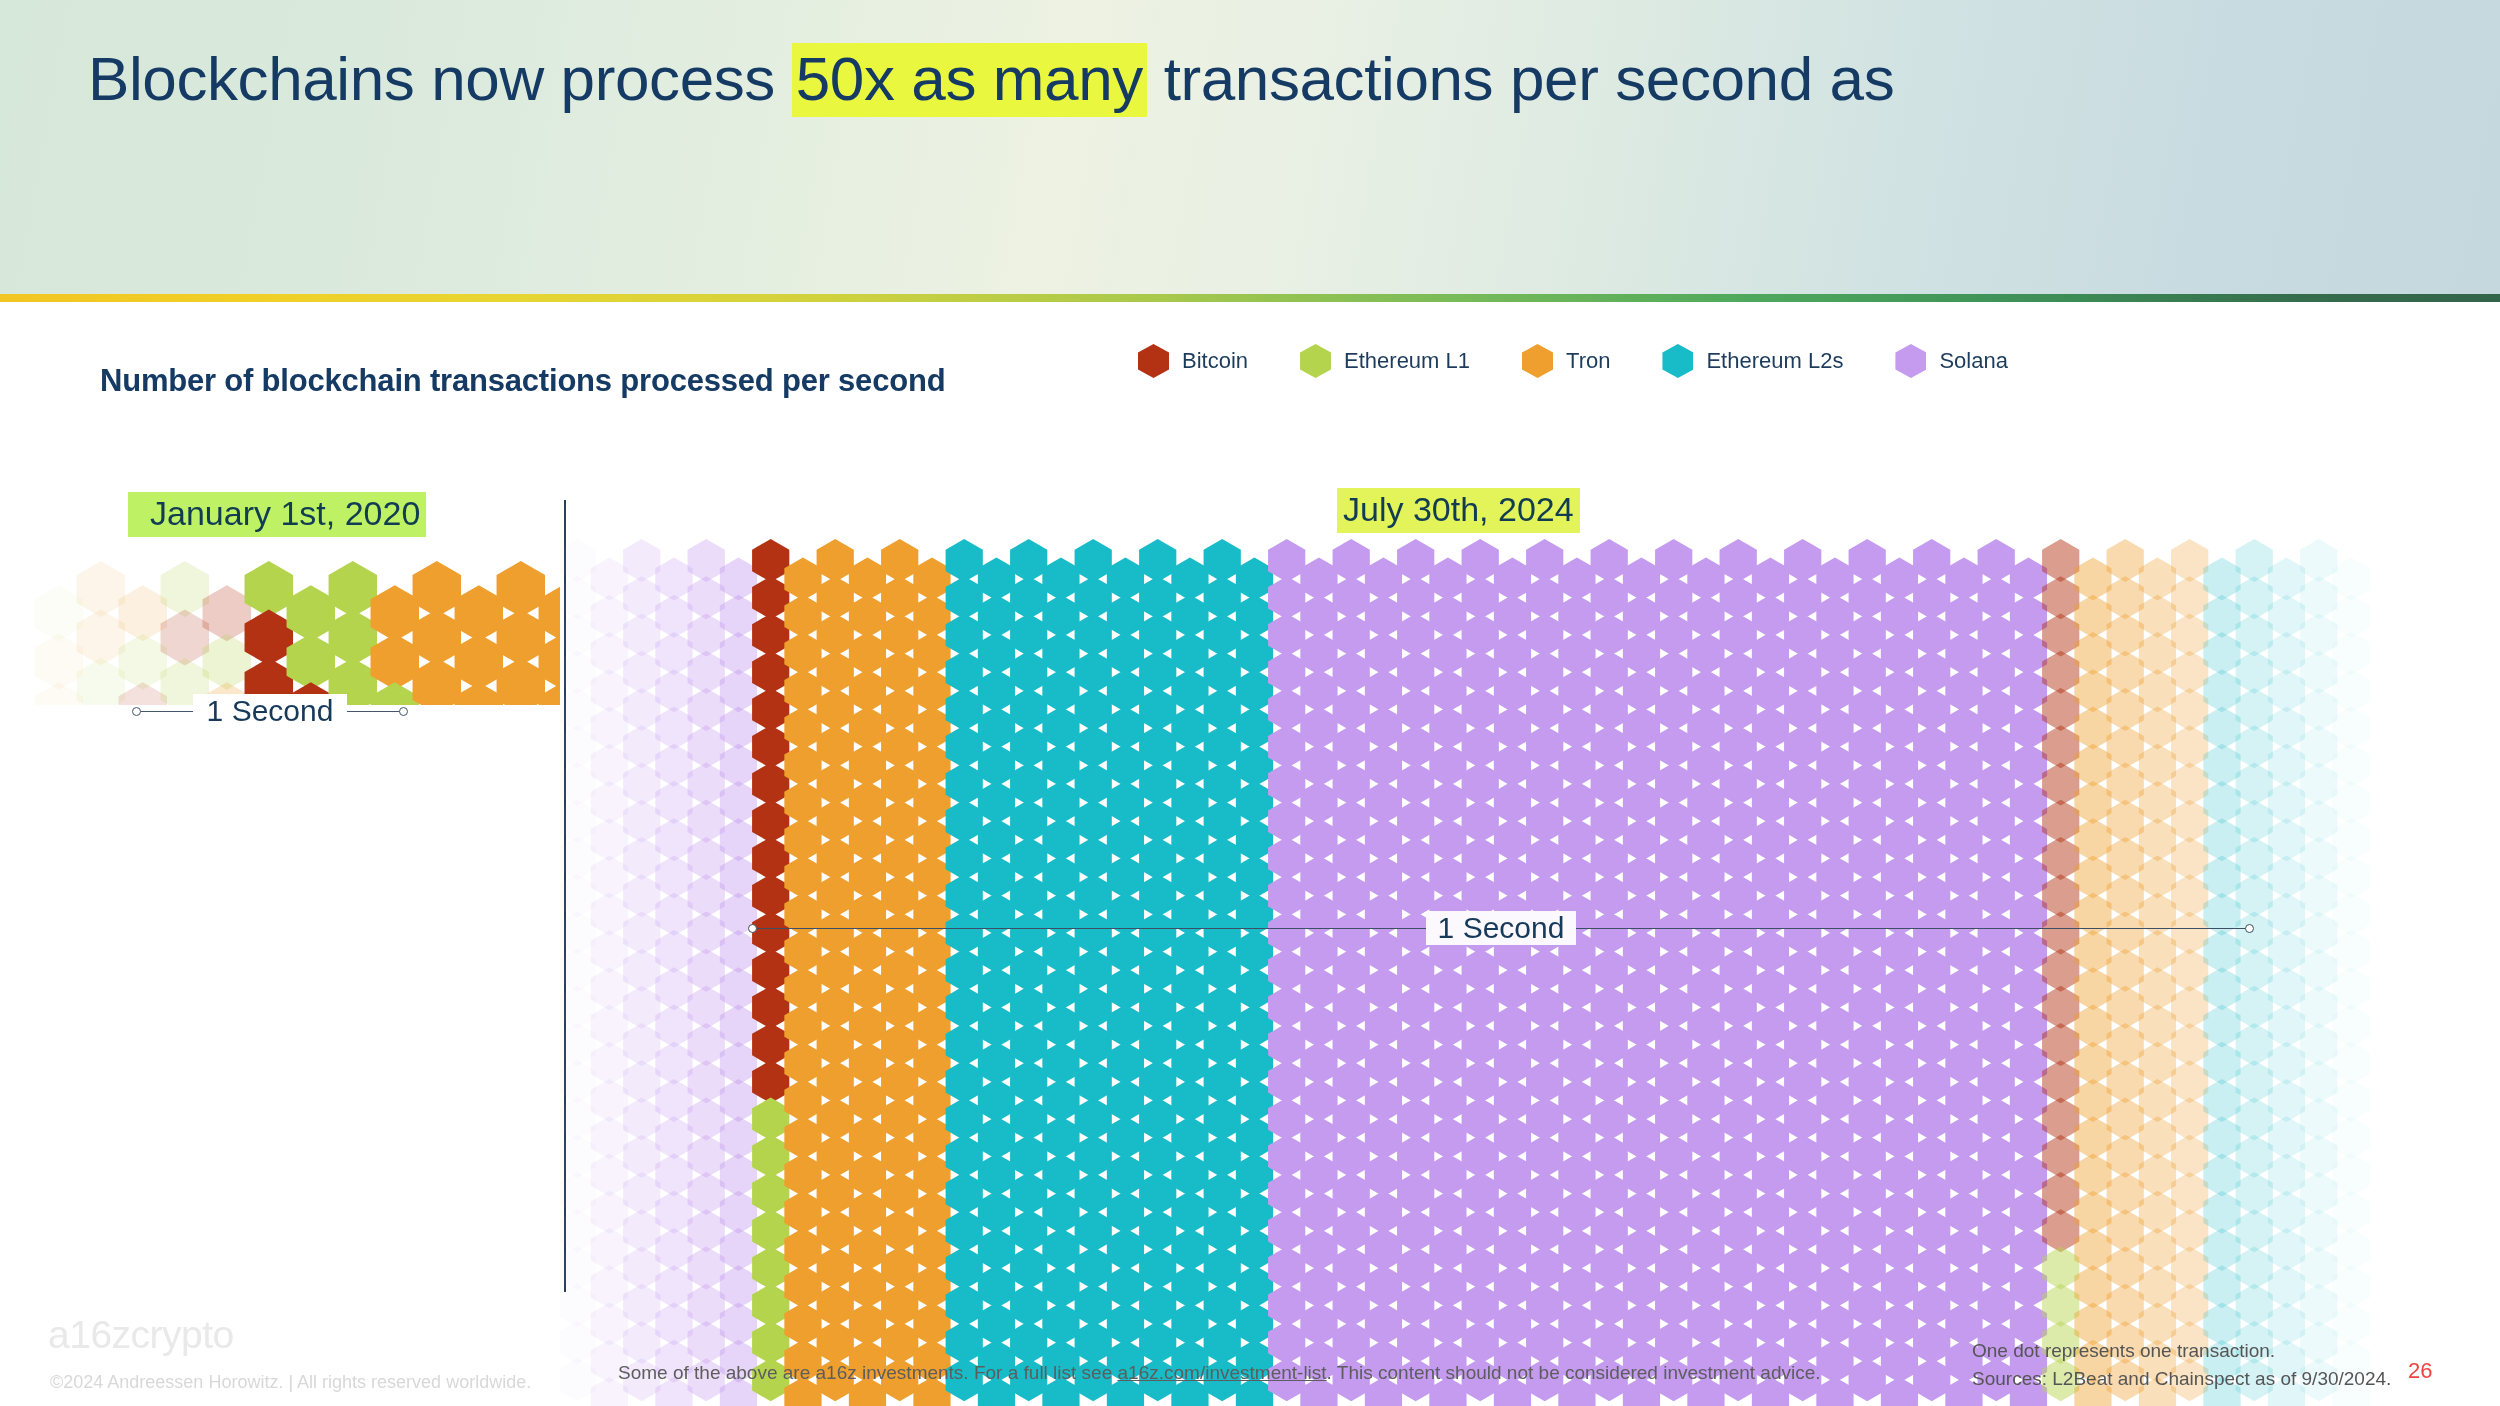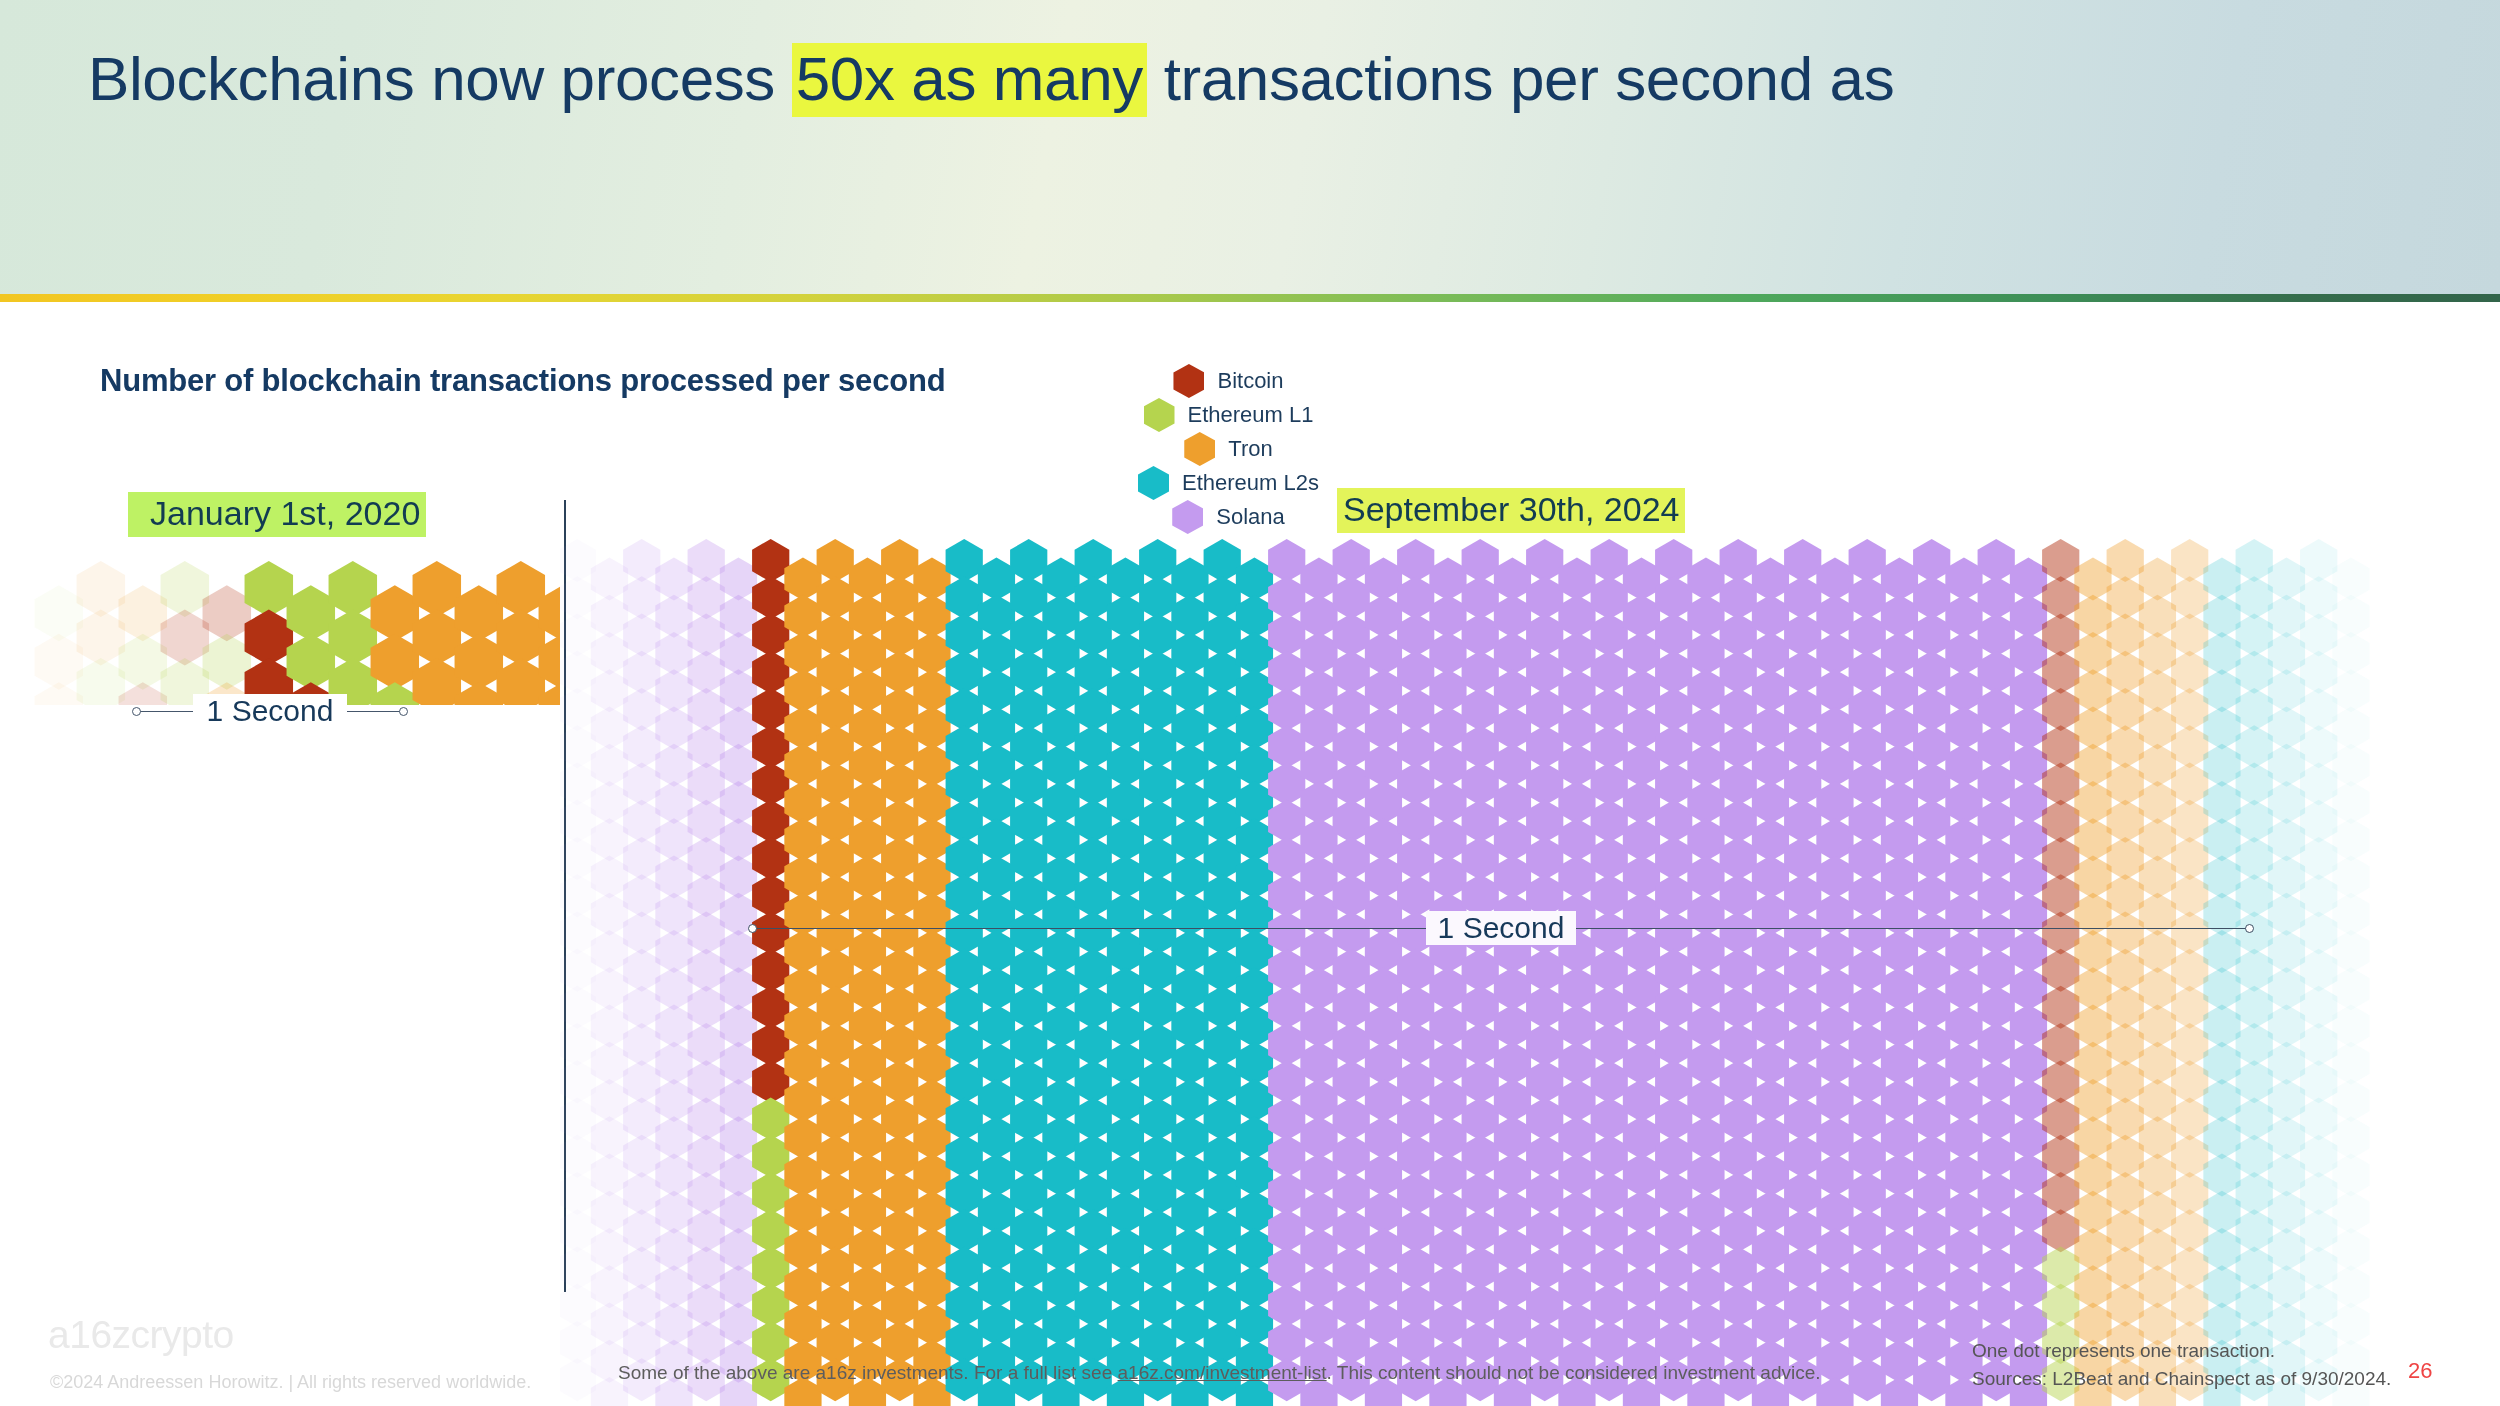--- a/index.html
+++ b/index.html
@@ -31,22 +31,22 @@
       #f2c622 0%, #f0cf27 10%, #e8d532 20%, #d3d23c 32%,
       #a9c94b 46%, #79bb58 58%, #4ea85c 70%, #3d8e57 82%, #356d4c 92%, #32644a 100%);
   }
 
   
   #chart-title{
     position:absolute; left:100px; top:363px;
     font-size:31px; font-weight:bold; color:#153a63; letter-spacing:-0.2px;
   }
   #legend{
-    position:absolute; left:1138px; top:364px;
-    display:flex; align-items:center; gap:0px;flex-direction:column;
+    position:absolute; left:1138px; top:344px;
+    display:flex; align-items:center; gap:8px;
   }
   .legend-item{ display:flex; align-items:center; margin-right:44px; }
   .hexswatch{
     width:31px; height:34px; margin-right:13px;
     clip-path:polygon(50% 0%,100% 25%,100% 75%,50% 100%,0% 75%,0% 25%);
   }
   .legend-label{ font-size:22px; color:#1d3c5c; white-space:nowrap; }
 
   
   #vdivider{
@@ -161,21 +161,21 @@
   </div>
   <div class="legend-item">
     <span class="hexswatch" id="sw4" style="background: rgb(196, 155, 239);"></span>
     <span class="legend-label">Solana</span>
   </div>
 </div>
 
 <div id="vdivider"></div>
 
 <div id="label-2020">January 1st, 2020</div>
-<div id="label-2024">September 30th, 2024</div>
+<div id="label-2024">July 30th, 2024</div>
 
 <div class="hexwrap" id="hex-small" style="left:0px; top:555px;">
     <svg width="560" height="150" viewBox="0 0 560 150">
       <path d="M58.80 30.25L83.05 44.25L83.05 72.25L58.80 86.25L34.55 72.25L34.55 44.25Z" fill="#B5D44E" fill-opacity="0.050"></path>
       <path d="M58.80 78.75L83.05 92.75L83.05 120.75L58.80 134.75L34.55 120.75L34.55 92.75Z" fill="#EE9F2D" fill-opacity="0.050"></path>
       <path d="M58.80 127.24L83.05 141.24L83.05 169.24L58.80 183.24L34.55 169.24L34.55 141.24Z" fill="#EE9F2D" fill-opacity="0.050"></path>
       <path d="M100.80 6.00L125.05 20.00L125.05 48.00L100.80 62.00L76.55 48.00L76.55 20.00Z" fill="#EE9F2D" fill-opacity="0.100"></path>
       <path d="M100.80 54.50L125.05 68.50L125.05 96.50L100.80 110.50L76.55 96.50L76.55 68.50Z" fill="#EE9F2D" fill-opacity="0.100"></path>
       <path d="M100.80 102.99L125.05 116.99L125.05 144.99L100.80 158.99L76.55 144.99L76.55 116.99Z" fill="#B5D44E" fill-opacity="0.100"></path>
       <path d="M142.80 30.25L167.05 44.25L167.05 72.25L142.80 86.25L118.55 72.25L118.55 44.25Z" fill="#EE9F2D" fill-opacity="0.150"></path>

